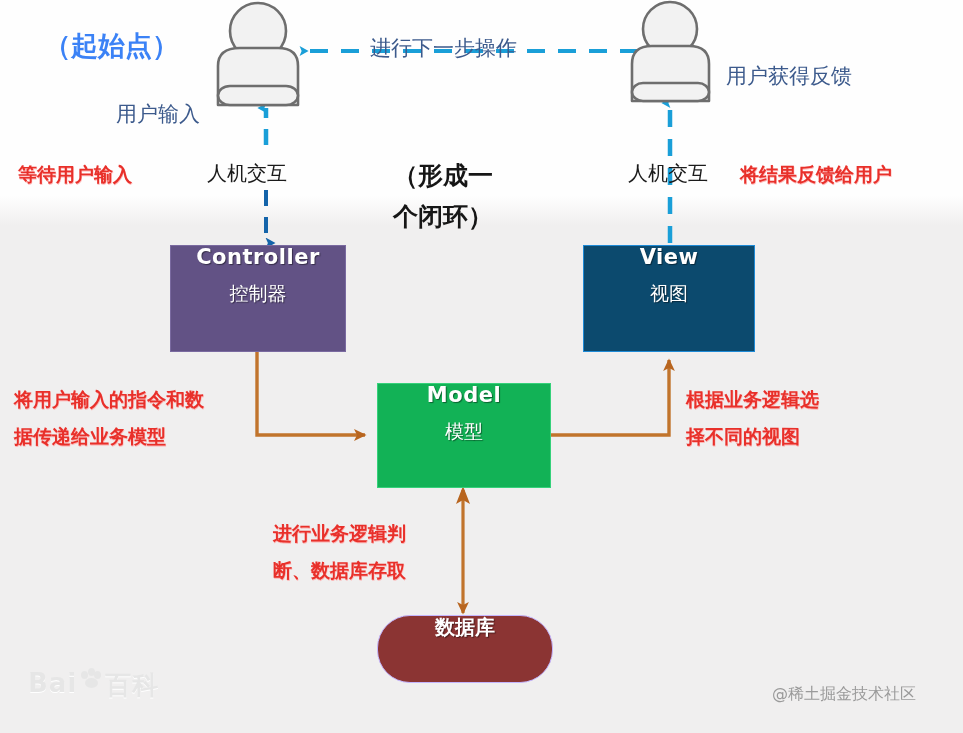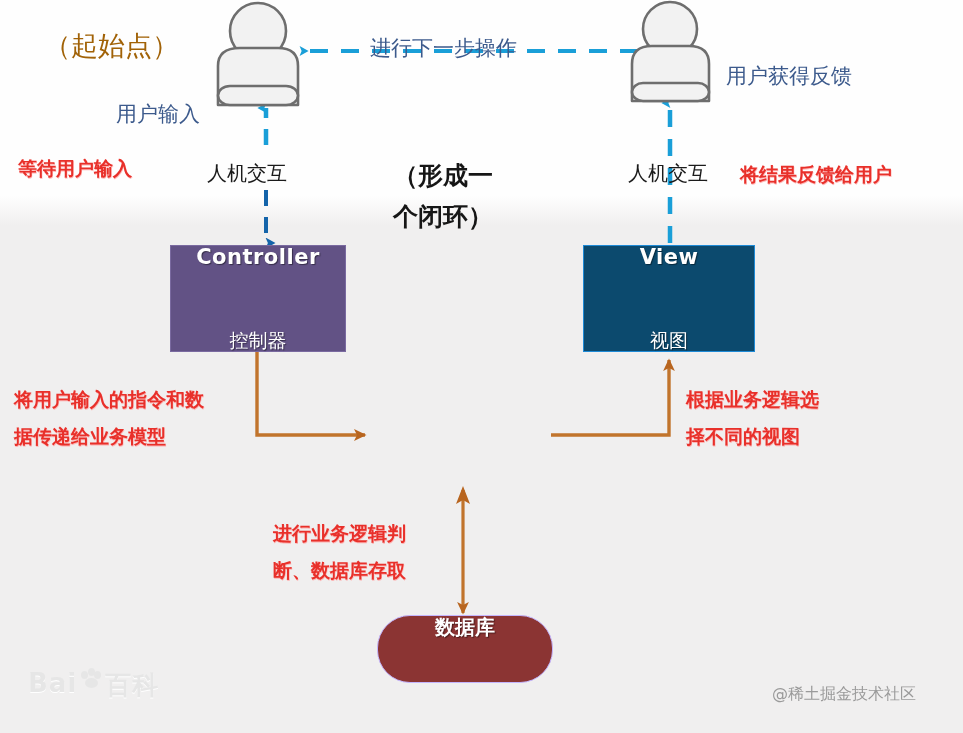--- a/index.html
+++ b/index.html
@@ -40,21 +40,21 @@
     left: 0; top: 0;
     width: 963px; height: 733px;
     pointer-events: none;
   }
 
   .node {
     position: absolute;
     display: flex;
     flex-direction: column;
     align-items: center;
-    justify-content: space-between;
+    justify-content: flex-start;
     text-align: center;
     color: #ffffff;
     text-shadow: 1px 1px 1px rgba(0,0,0,0.45);
   }
   .node .en {
     font-weight: bold;
     font-size: 21px;
     letter-spacing: 0.5px;
     line-height: 1.1;
   }
@@ -95,22 +95,22 @@
     font-weight: bold;
   }
 
   .label {
     position: absolute;
     white-space: nowrap;
     line-height: 1.45;
   }
   .lbl-black-big {
     font-size: 27px;
-    font-weight: normal;
-    color: #a16207;
+    font-weight: bold;
+    color: #3b82f6;
   }
   .lbl-black-mid {
     font-size: 20px;
     color: #1b1b1b;
   }
   .lbl-blue {
     font-size: 21px;
     color: #3c5a8c;
   }
   .lbl-red {
@@ -235,38 +235,42 @@
   <div class="node" id="node-controller">
     <span class="en">Controller</span>
     <span class="cn">控制器</span>
   </div>
 
   <div class="node" id="node-view">
     <span class="en">View</span>
     <span class="cn">视图</span>
   </div>
 
+  <div class="node" id="node-model">
+    <span class="en">Model</span>
+    <span class="cn">模型</span>
+  </div>
 
   <div class="node" id="node-database">
     <span class="cn">数据库</span>
   </div>
 
   <div class="label lbl-black-big" style="left:44px; top:26px;">（起始点）</div>
 
   <div class="label lbl-blue" style="left:116px; top:99px;">用户输入</div>
 
   <div class="label lbl-blue" style="left:370px; top:33px;">进行下一步操作</div>
 
   <div class="label lbl-blue" style="left:726px; top:61px;">用户获得反馈</div>
 
   <div class="label lbl-black-mid" style="left:207px; top:159px;">人机交互</div>
 
   <div class="label lbl-black-mid" style="left:628px; top:159px;">人机交互</div>
 
-  <div class="label lbl-red" style="left:18px; top:155px;">等待用户输入</div>
+  <div class="label lbl-red" style="left:18px; top:161px;">等待用户输入</div>
 
   <div class="label lbl-red" style="left:740px; top:161px;">将结果反馈给用户</div>
 
   <div class="label lbl-center-note" style="left:393px; top:155px; text-align:left;">（形成一
 个闭环）</div>
 
   <div class="label lbl-red two-line" style="left:14px; top:381px;">将用户输入的指令和数
 据传递给业务模型</div>
 
   <div class="label lbl-red two-line" style="left:686px; top:381px;">根据业务逻辑选

